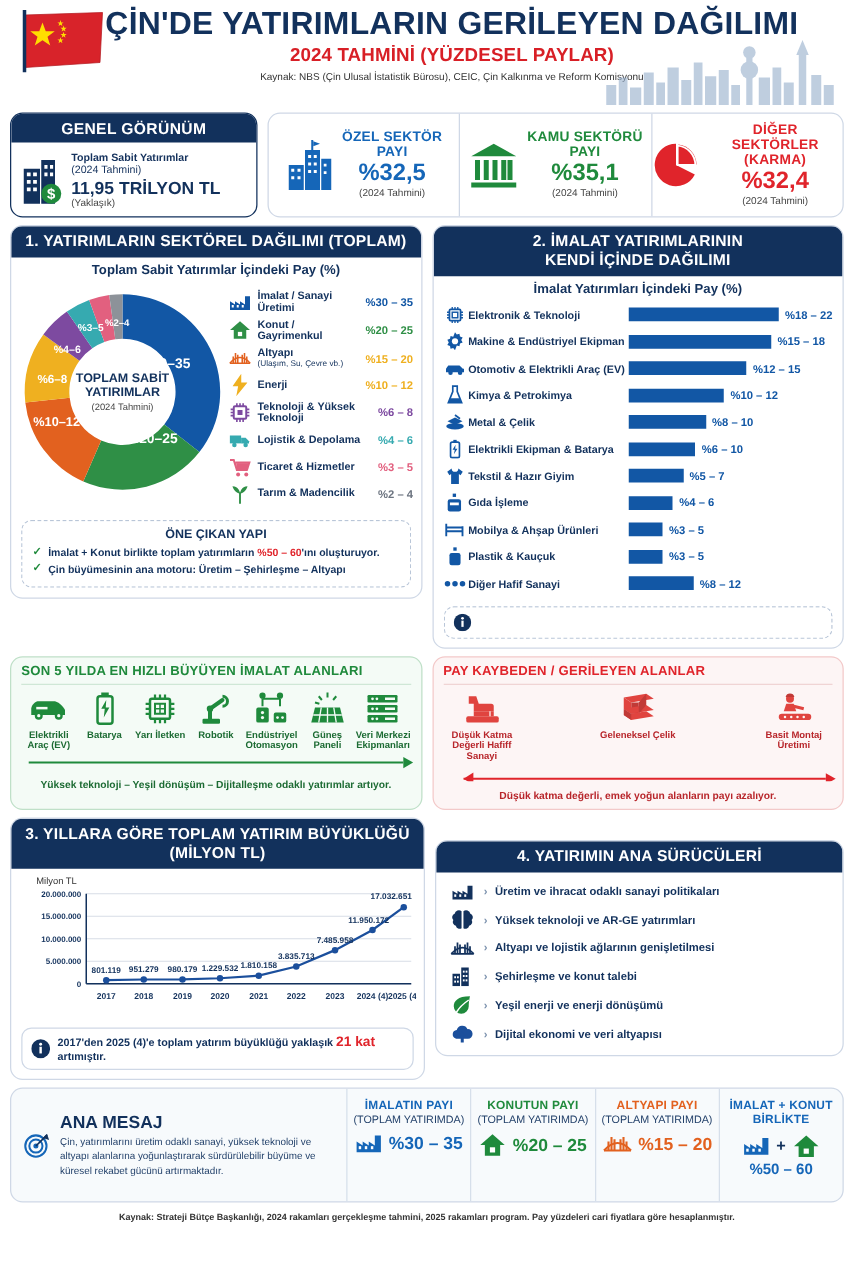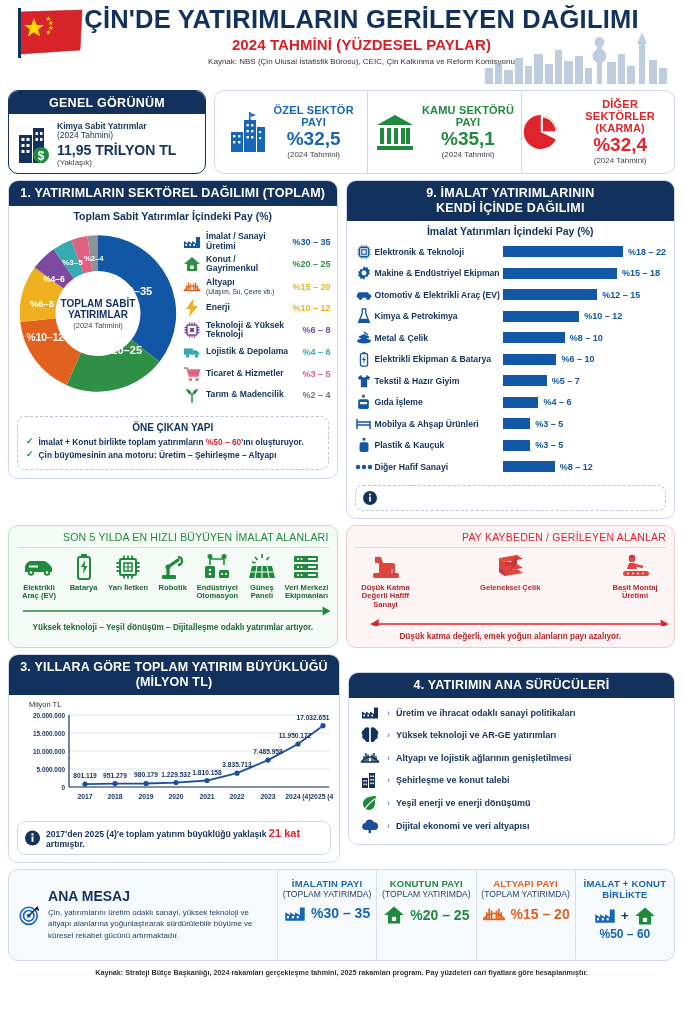--- a/index.html
+++ b/index.html
@@ -95,21 +95,21 @@
   .bar-fill { height: 11px; background: #1257a5; }
   .bar-val { font-size: 9px; font-weight: bold; color: #1257a5; margin-left: 5px; white-space: nowrap; }
   .note-box { margin: 3px 8px 7px; border: 1px dashed #b9c6d8; border-radius: 8px; padding: 5px 7px; display: flex; gap: 6px; align-items: flex-start; }
   .note-txt { font-size: 8.2px; font-weight: bold; color: #12315c; line-height: 1.35; }
 
   
   .trend-row { display: flex; gap: 8px; margin-top: 6px; }
   .trend-card { width: 332px; border: 1.5px solid; border-radius: 10px; padding: 5px 8px 6px; background: #fff; }
   .tc-green { border-color: #bfe0c8; background: #f4fbf6; }
   .tc-red { border-color: #f3c9c9; background: #fdf5f5; }
-  .tc-title { text-align: right; font-size: 10.5px; font-weight: normal; letter-spacing: .2px; padding-bottom: 4px; }
+  .tc-title { text-align: left; font-size: 10.5px; font-weight: bold; letter-spacing: .2px; padding-bottom: 4px; }
   .tc-green .tc-title { color: #1f8a3c; border-bottom: 1px solid #cfe7d6; }
   .tc-red .tc-title { color: #e0242b; border-bottom: 1px solid #f0d4d4; }
   .tc-items { display: flex; justify-content: space-between; padding: 4px 0 2px; }
   .tc-item { text-align: center; width: 44px; }
   .tc-red .tc-item { width: 62px; }
   .tc-ico { height: 30px; display: flex; align-items: center; justify-content: center; }
   .tc-lab { font-size: 7.6px; font-weight: bold; line-height: 1.15; margin-top: 2px; }
   .tc-green .tc-lab { color: #1c6b33; }
   .tc-red .tc-lab { color: #b8262b; }
   .tc-arrow { height: 12px; margin: 1px 4px 0; }
@@ -209,21 +209,21 @@
               <rect x="9.5" y="25" width="3" height="3"></rect>
             <rect x="18.5" y="7" width="2.5" height="3"></rect>
               <rect x="23" y="7" width="2.5" height="3"></rect>
             <rect x="18.5" y="13" width="2.5" height="3"></rect>
               <rect x="23" y="13" width="2.5" height="3"></rect>
             </g>
           <circle cx="24" cy="30" r="8" fill="#1f8a3c"></circle>
           <text x="24" y="34.5" font-size="12" font-weight="bold" fill="#fff" text-anchor="middle" font-family="Liberation Sans, sans-serif">$</text>
         </svg>
         <div class="ov-text">
-          <div class="ov-l1">Kimya Sabit Yatırımlar</div>
+          <div class="ov-l1">Toplam Sabit Yatırımlar</div>
           <div class="ov-l2">(2024 Tahmini)</div>
           <div class="ov-big">11,95 TRİLYON TL</div>
           <div class="ov-l3">(Yaklaşık)</div>
         </div>
       </div>
     </div>
 
     <div class="stats-card">
       <div class="stat">
         <svg width="38" height="44" viewBox="0 0 38 44">
@@ -445,21 +445,21 @@
             <span class="check">✓</span>
             <span>Çin büyümesinin ana motoru: Üretim – Şehirleşme – Altyapı</span>
           </div>
         </div>
       </div>
     </div>
 
     <div class="col">
       <div class="panel">
         <div class="panel-head">
-          <div>9. İMALAT YATIRIMLARININ</div>
+          <div>2. İMALAT YATIRIMLARININ</div>
           <div>KENDİ İÇİNDE DAĞILIMI</div>
         </div>
         <div class="panel-sub">İmalat Yatırımları İçindeki Pay (%)</div>
 
         <div class="bars">
           <div class="bar-row">
             <span class="bar-ico">
                 <svg width="16" height="16" viewBox="0 0 18 18">
                   <rect x="4" y="4" width="10" height="10" rx="1" fill="none" stroke="#1257a5" stroke-width="1.6"></rect>
                   <rect x="6.5" y="6.5" width="5" height="5" fill="none" stroke="#1257a5" stroke-width="1.3"></rect>

